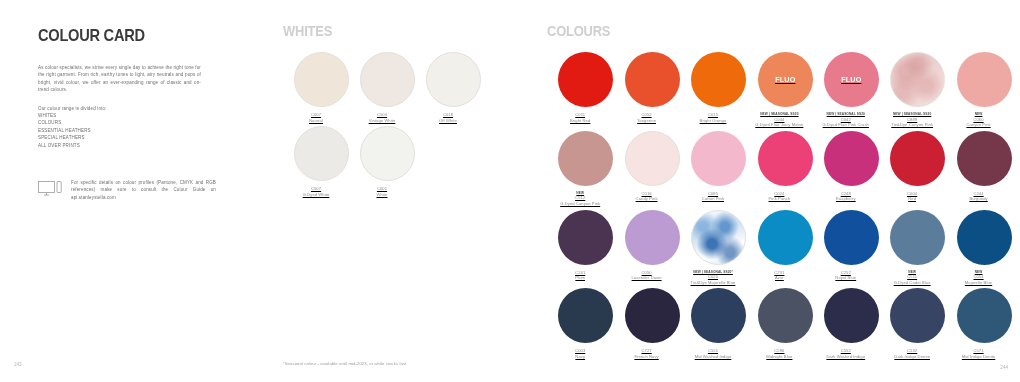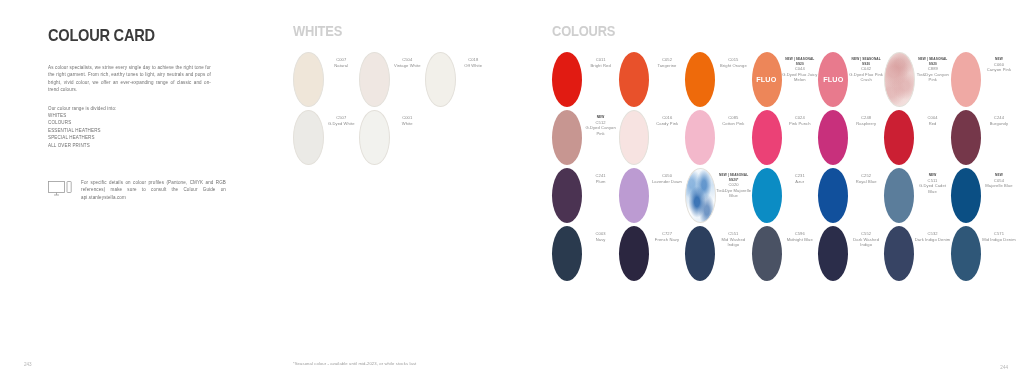--- a/index.html
+++ b/index.html
@@ -3,21 +3,21 @@
 <meta charset="utf-8">
 <style>
   * { box-sizing: border-box; margin: 0; padding: 0; }
   body {
     width: 1020px; height: 382px;
     background: #ffffff;
     font-family: "Liberation Sans", sans-serif;
     overflow: hidden;
     position: relative;
   }
-  .spread { display: flex; width: 1020px; height: 302px; padding-left: 10px; }
+  .spread { display: flex; width: 1020px; height: 302px; }
 
   
   .page-left { width: 510px; height: 382px; position: relative; padding: 26px 30px 0 38px; }
   .page-right { width: 510px; height: 382px; position: relative; }
 
   .main-title {
     font-size: 17px; font-weight: 700; letter-spacing: -0.3px;
     color: #3b3b3b; font-stretch: condensed;
     transform: scaleX(0.86); transform-origin: left center;
     font-family: "Liberation Sans Narrow", "Liberation Sans", sans-serif;
@@ -42,21 +42,21 @@
     font-family: "Liberation Sans Narrow", "Liberation Sans", sans-serif;
   }
 
   
   .whites-section { position: absolute; left: 283px; top: 22px; width: 215px; }
   .colours-section { position: absolute; left: 547px; top: 22px; width: 465px; }
 
   .grid { display: flex; flex-wrap: wrap; }
   .whites-grid .cell { width: 66px; }
   .colours-grid .cell { width: 66.4px; }
-  .cell { display: flex; flex-direction: row; align-items: flex-start; margin-bottom: 3px; }
+  .cell { display: flex; flex-direction: column; align-items: flex-end; margin-bottom: 3px; text-decoration: underline; }
 
   .swatch {
     width: 55px; height: 55px; border-radius: 50%;
     position: relative; display: flex; align-items: center; justify-content: center;
     overflow: hidden;
   }
   .swatch.lightring { border: 1px solid #e3e0da; }
   .fluo-label {
     color: #ffffff; font-size: 8px; font-weight: 700; letter-spacing: 0.2px;
     font-family: "Liberation Sans Narrow", "Liberation Sans", sans-serif;

